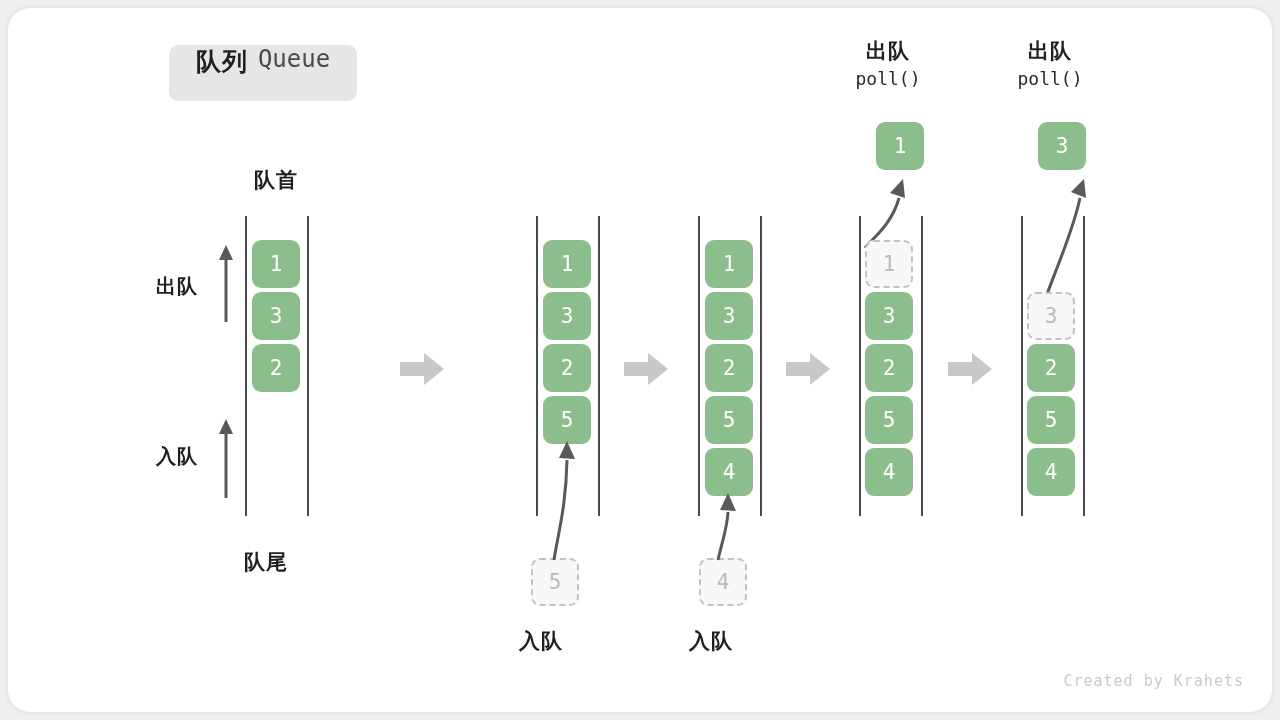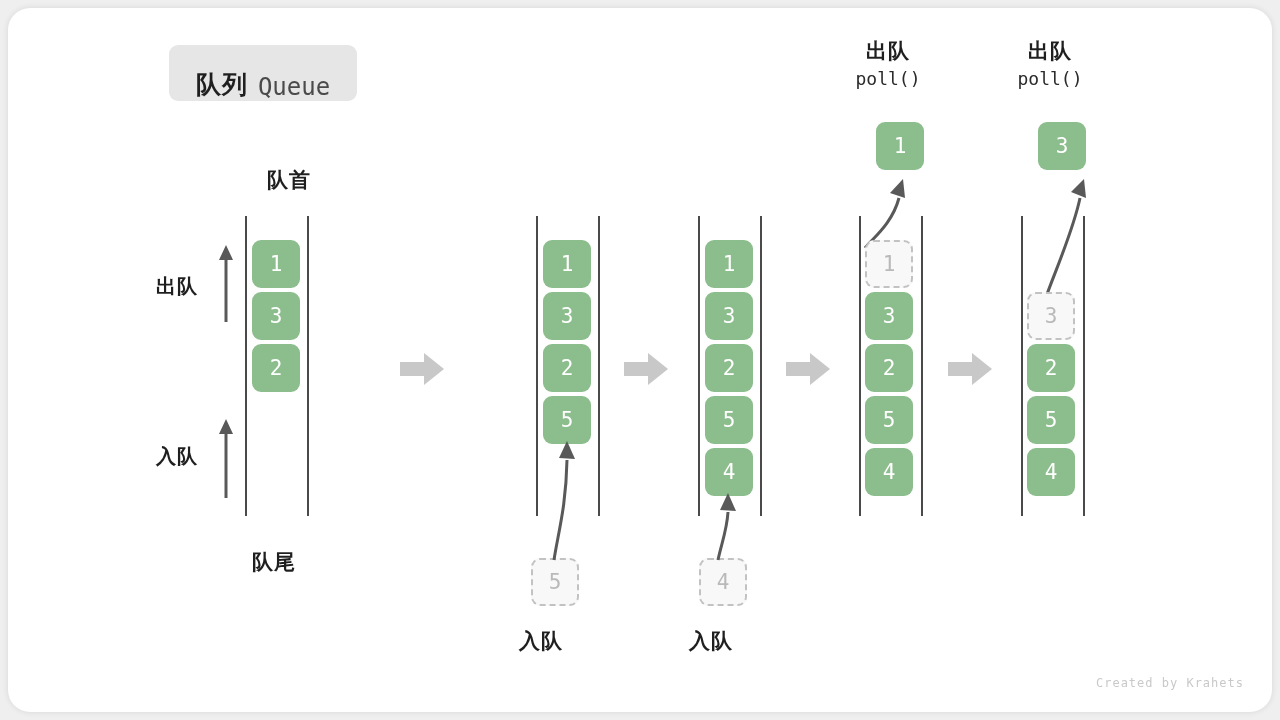--- a/index.html
+++ b/index.html
@@ -21,21 +21,21 @@
     overflow: hidden;
   }
   .abs { position: absolute; }
 
   
   #title-badge {
     left: 161px; top: 37px;
     width: 188px; height: 56px;
     background: #e6e6e6;
     border-radius: 9px;
-    display: flex; align-items: flex-end; justify-content: center;
+    display: flex; align-items: flex-start; justify-content: center;
     gap: 10px;
     white-space: nowrap;
   }
   #title-badge .cn {
     font-size: 25px; font-weight: bold; color: #1f1f1f;
     letter-spacing: 1px;
   }
   #title-badge .en {
     font-family: "DejaVu Sans Mono", "Liberation Mono", monospace;
     font-size: 24px; color: #4a4a4a;
@@ -82,45 +82,45 @@
     border: 2px dashed #c2c2c2;
   }
 
   
   .sep-arrow { width: 44px; height: 34px; }
 
   
   #footer {
     right: 28px; bottom: 22px;
     font-family: "DejaVu Sans Mono", "Liberation Mono", monospace;
-    font-size: 12px; color: #c9c9c9; letter-spacing: 1px; margin-left: 48px;
+    font-size: 15px; color: #c9c9c9; letter-spacing: 1px; margin-left: 48px;
   }
 
   svg { display: block; overflow: visible; }
 </style>
 </head>
 <body>
 
 <div id="card">
 
   <div class="abs" id="title-badge">
     <span class="cn">队列</span>
     <span class="en">Queue</span>
   </div>
 
-  <div class="abs cn-label" style="left:238px; top:158px; width:60px; text-align:center;margin-left:13px;">队首</div>
+  <div class="abs cn-label" style="left:238px; top:158px; width:60px; text-align:center;">队首</div>
 
   <div class="abs rail" style="left:237px; top:208px; height:300px;"></div>
   <div class="abs rail" style="left:299px; top:208px; height:300px;"></div>
 
   <div class="abs cell filled" style="left:244px; top:232px;">1</div>
   <div class="abs cell filled" style="left:244px; top:284px;">3</div>
   <div class="abs cell filled" style="left:244px; top:336px;">2</div>
 
-  <div class="abs cn-label" style="left:228px; top:540px; width:60px; text-align:right;">队尾</div>
+  <div class="abs cn-label" style="left:236px; top:540px; width:60px; text-align:left;">队尾</div>
 
   <div class="abs cn-label-sm" style="left:148px; top:265px;">出队</div>
   <svg class="abs" style="left:206px; top:236px;" width="24" height="80">
     <line x1="12" y1="78" x2="12" y2="12" stroke="#595959" stroke-width="3"></line>
     <polygon points="12,1 5,16 19,16" fill="#595959"></polygon>
   </svg>
 
   <div class="abs cn-label-sm" style="left:148px; top:435px;">入队</div>
   <svg class="abs" style="left:206px; top:410px;" width="24" height="82">
     <line x1="12" y1="80" x2="12" y2="12" stroke="#595959" stroke-width="3"></line>

